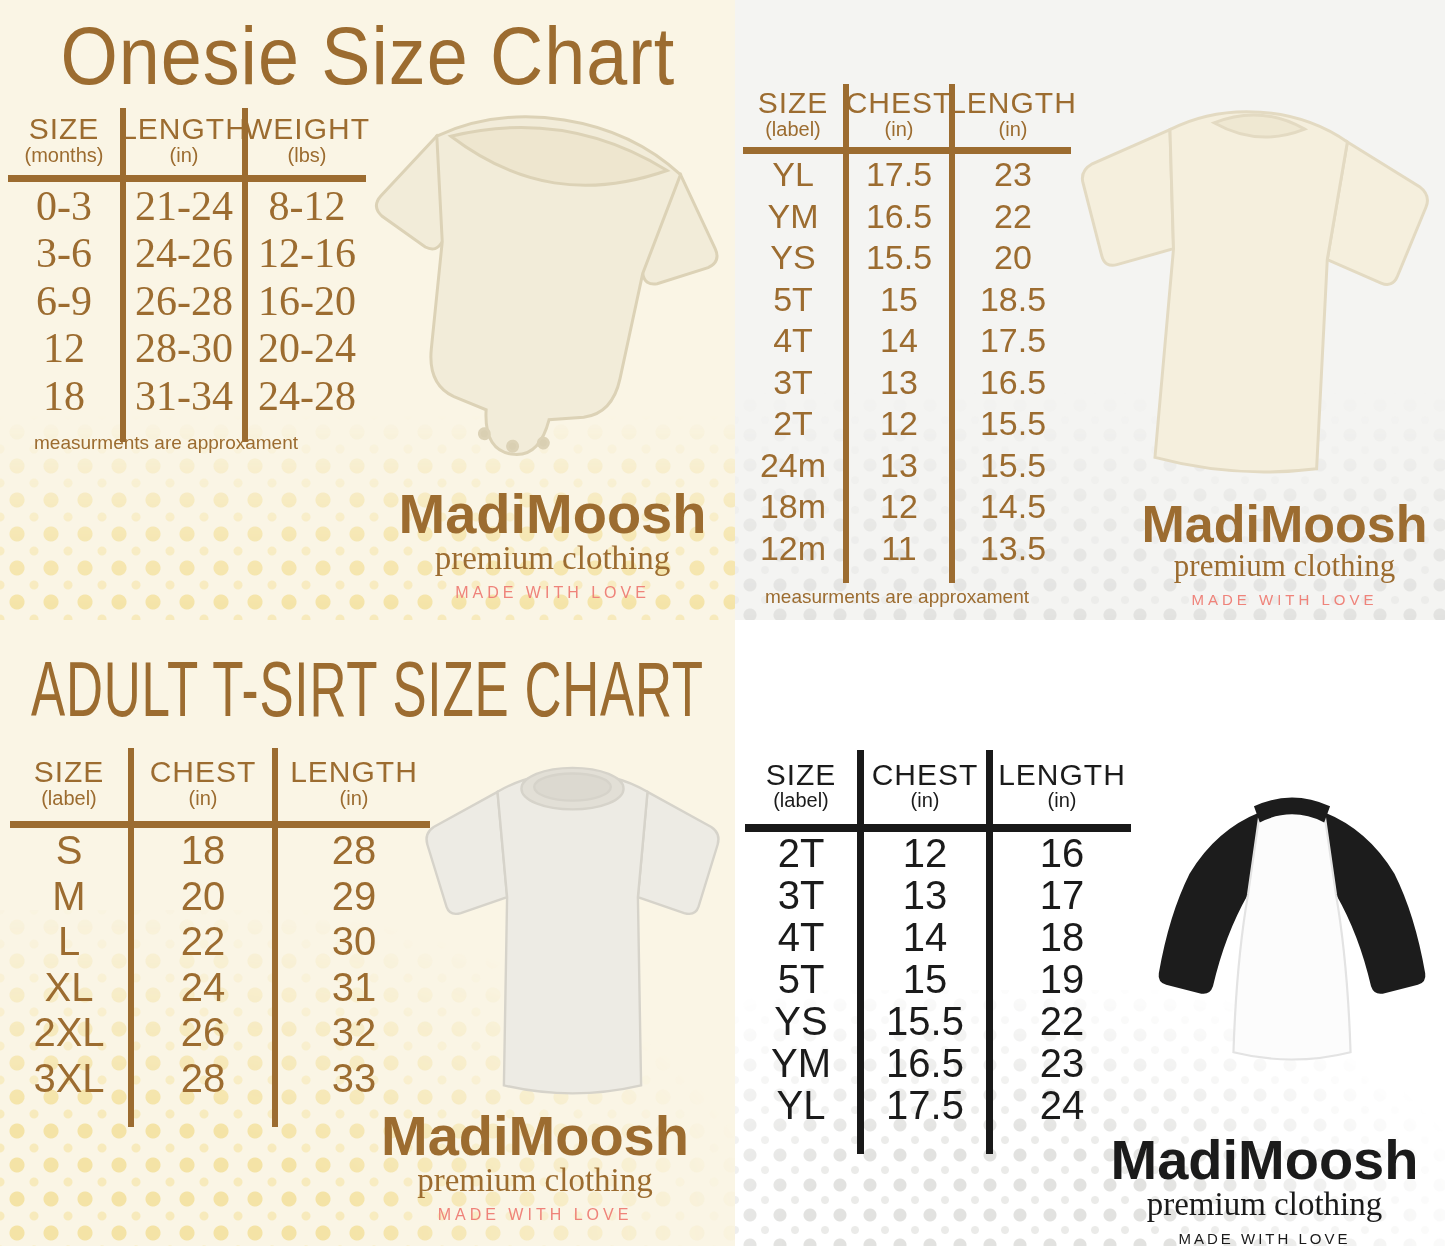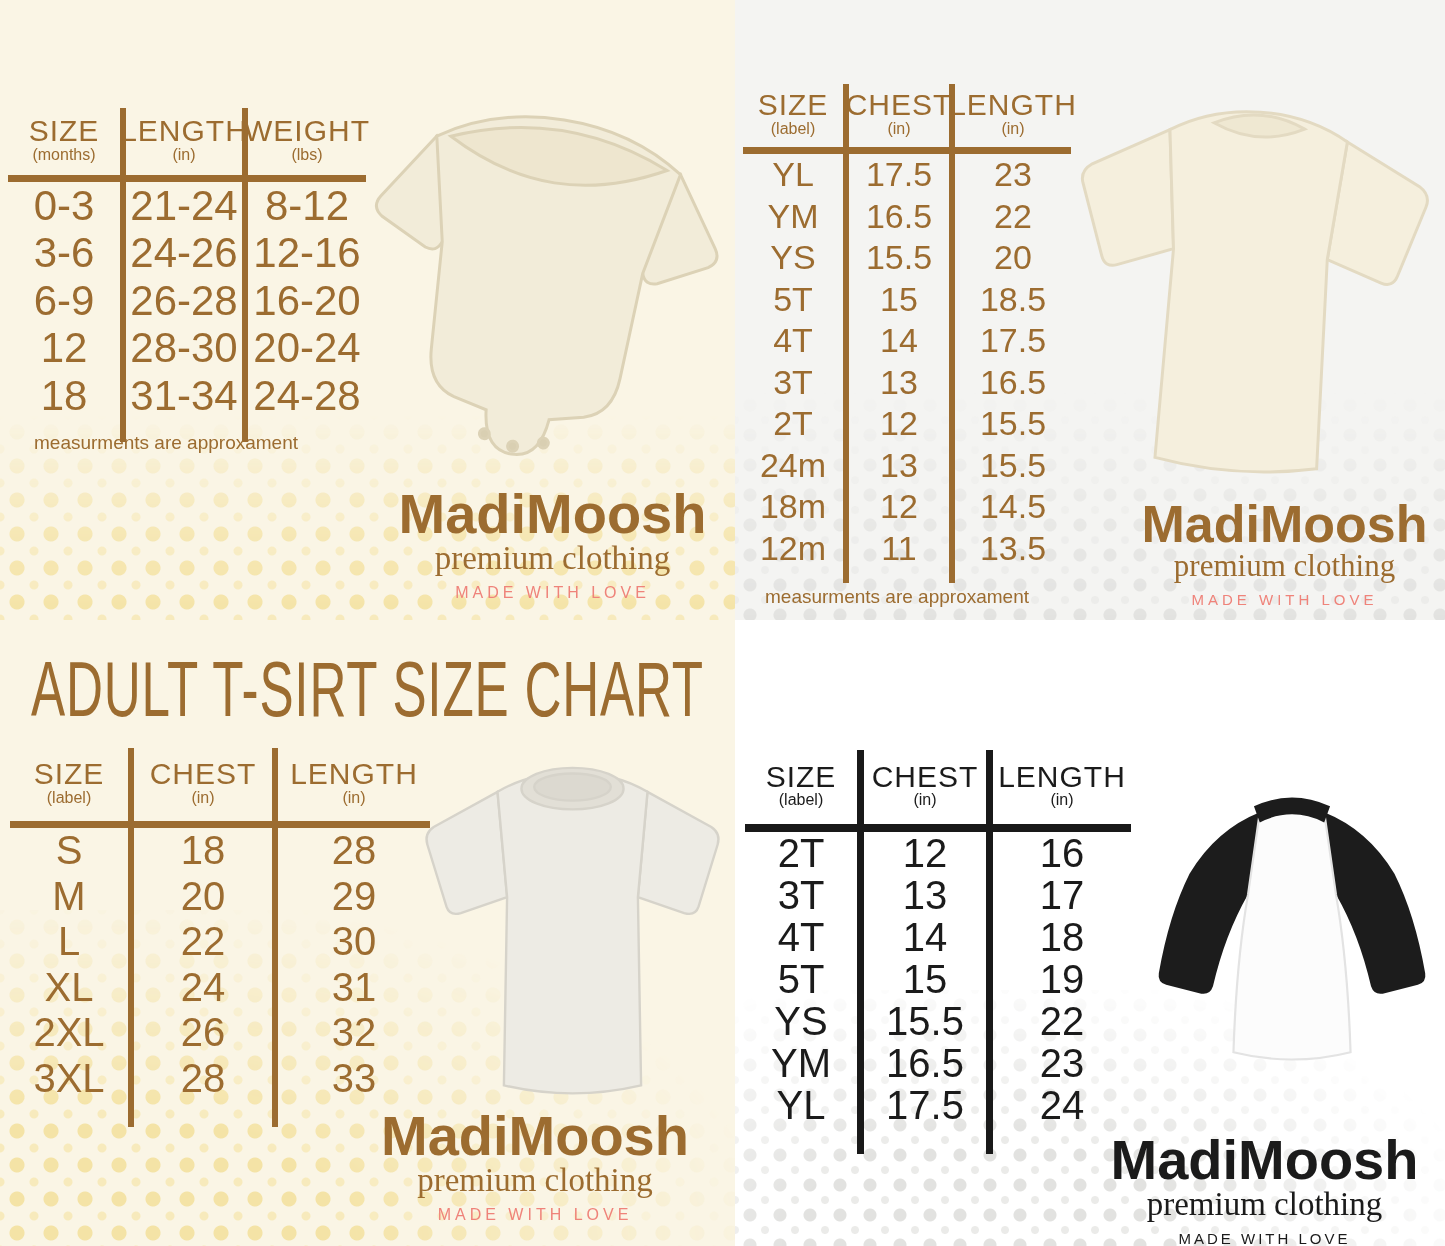--- a/index.html
+++ b/index.html
@@ -54,23 +54,23 @@
   .q3 .tscale { transform:scale(.80,1.22); }
   .q4 .title { top:28px; font-size:62px; color:#121212; text-shadow:2px 3px 2px rgba(0,0,0,.14); }
   .q4 .tscale { transform:scale(.78,1.20); }
 
   
   .size-table { position:absolute; display:grid; z-index:2; color:var(--ink); text-align:center; }
   .size-table > div { display:flex; align-items:center; justify-content:center; }
   .c2 { border-left:6px solid var(--line); border-right:6px solid var(--line); }
   .th { border-bottom:7px solid var(--line); flex-direction:column; justify-content:flex-end; padding-bottom:4px; line-height:1.02; }
   .th-label { font-size:30px; letter-spacing:1px; }
-  .th-unit  { font-size:16px; }
+  .th-unit  { font-size:20px; }
   .t1 { left:8px;  top:108px; grid-template-columns:112px 128px 118px; grid-template-rows:74px repeat(5,47.5px) 22px; }
-  .t1 .td { font-size:42px; }
+  .t1 .td { font-size:42px;font-family:Liberation Serif, serif; }
   .t2 { left:8px;  top:84px;  grid-template-columns:100px 112px 116px; grid-template-rows:70px repeat(10,41.5px) 14px; }
   .t2 .td { font-size:34px; }
   .t3 { left:10px; top:128px; grid-template-columns:118px 150px 152px; grid-template-rows:80px repeat(6,45.5px) 26px; }
   .t3 .td { font-size:40px; }
   .t4 { left:10px; top:130px; grid-template-columns:112px 136px 138px; grid-template-rows:82px repeat(7,42px) 28px; }
   .t4 .td { font-size:40px; }
   .q4 .c2 { border-left-width:7px; border-right-width:7px; }
   .q4 .th { border-bottom-width:8px; }
 
   .footnote { position:absolute; font-size:19px; color:var(--ink); text-align:left; z-index:2; }
@@ -96,20 +96,23 @@
   .adult-art  { left:405px; top:118px; width:335px; height:398px; }
   .raglan-art { left:396px; top:152px; width:322px; height:335px; }
 </style>
 </head>
 <body>
 
 <div class="canvas">
 
   <section class="quad q1">
     <div class="dots dots-cream"></div>
+    <h1 class="title">
+        <span class="tscale">Onesie Size Chart</span>
+      </h1>
 
     <div class="size-table t1">
       <div class="th c1">
           <span class="th-label">SIZE</span>
           <span class="th-unit">(months)</span>
         </div>
       <div class="th c2">
           <span class="th-label">LENGTH</span>
           <span class="th-unit">(in)</span>
         </div>

